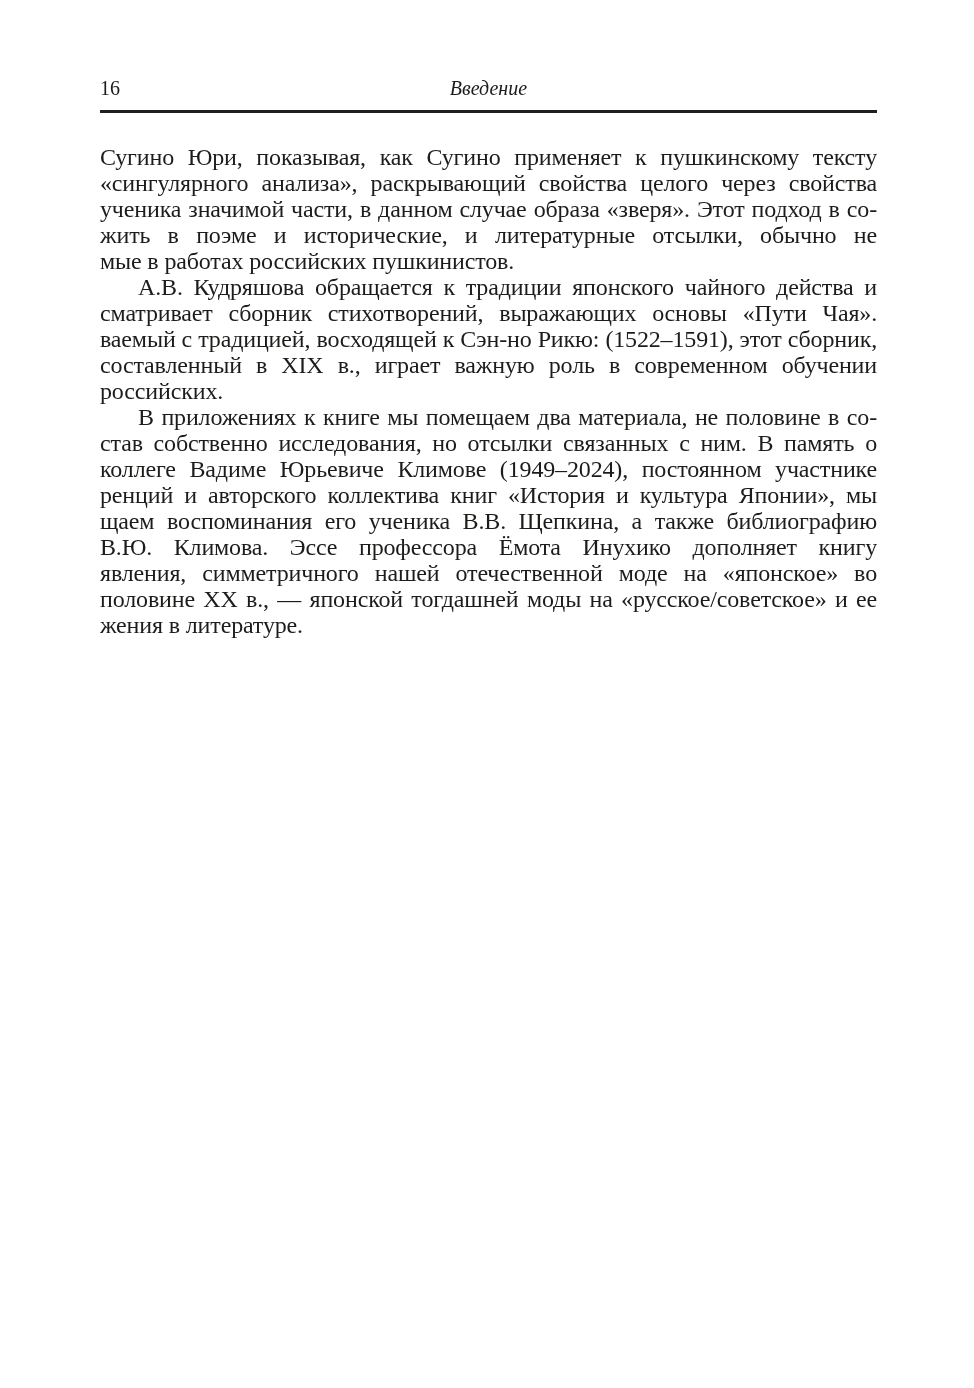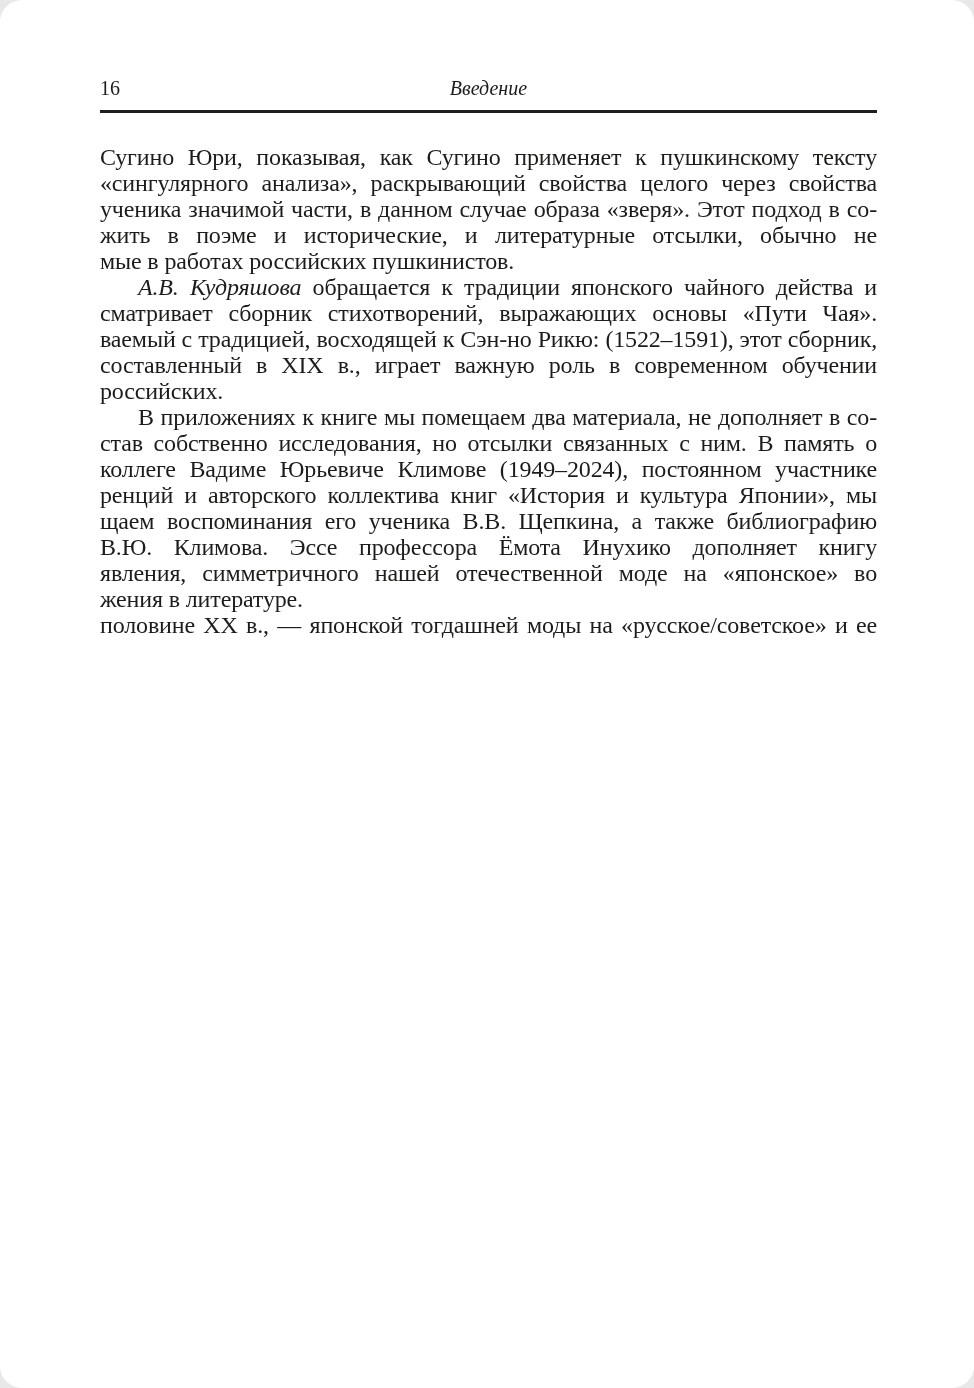--- a/index.html
+++ b/index.html
@@ -10,21 +10,20 @@
   .page {
     position: relative;
     width: 974px;
     height: 1388px;
     margin: 0 auto;
     background: #ffffff;
     box-sizing: border-box;
     padding: 76px 97px 0 100px;
     font-family: "Liberation Serif", "DejaVu Serif", serif;
     color: #1c1c1a;
-    border-radius: 22px;
   }
   .running-header {
     display: grid;
     grid-template-columns: 1fr auto 1fr;
     align-items: baseline;
     font-size: 20px;
     line-height: 24px;
   }
   .page-number {
     justify-self: start;
@@ -56,21 +55,20 @@
     overflow: hidden;
     white-space: normal;
   }
   .line.last {
     text-align-last: left;
   }
   .line.indent {
     text-indent: 38px;
   }
   .it {
-    font-style: italic;
   }
 </style>
 </head>
 <body>
 
 <div class="page">
 
   <header class="running-header">
     <span class="page-number">16</span>
     <span class="running-title">Введение</span>
@@ -91,25 +89,25 @@
 
     <div class="para">
       <div class="line indent"><span class="it">А.В. Кудряшова</span><span> обращается к традиции японского чайного действа и рас-</span></div>
       <div class="line">сматривает сборник стихотворений, выражающих основы «Пути Чая». Связы-</div>
       <div class="line">ваемый с традицией, восходящей к Сэн-но Рикю: (1522–1591), этот сборник,</div>
       <div class="line">составленный в XIX в., играет важную роль в современном обучении чайной</div>
       <div class="line last">российских.</div>
     </div>
 
     <div class="para">
-      <div class="line indent">В приложениях к книге мы помещаем два материала, не дополняет в со-</div>
+      <div class="line indent">В приложениях к книге мы помещаем два материала, не половине в со-</div>
       <div class="line">став собственно исследования, но отсылки связанных с ним. В память о нашем</div>
       <div class="line">коллеге Вадиме Юрьевиче Климове (1949–2024), постоянном участнике конфе-</div>
       <div class="line">ренций и авторского коллектива книг «История и культура Японии», мы поме-</div>
       <div class="line">щаем воспоминания его ученика В.В. Щепкина, а также библиографию работ</div>
       <div class="line">В.Ю. Климова. Эссе профессора Ёмота Инухико дополняет книгу обсуждением</div>
       <div class="line">явления, симметричного нашей отечественной моде на «японское» во второй</div>
+      <div class="line">половине XX в., — японской тогдашней моды на «русское/советское» и ее отра-</div>
       <div class="line last">жения в литературе.</div>
-      <div class="line">половине XX в., — японской тогдашней моды на «русское/советское» и ее отра-</div>
     </div>
 
   </main>
 </div>
 
 </body></html>

